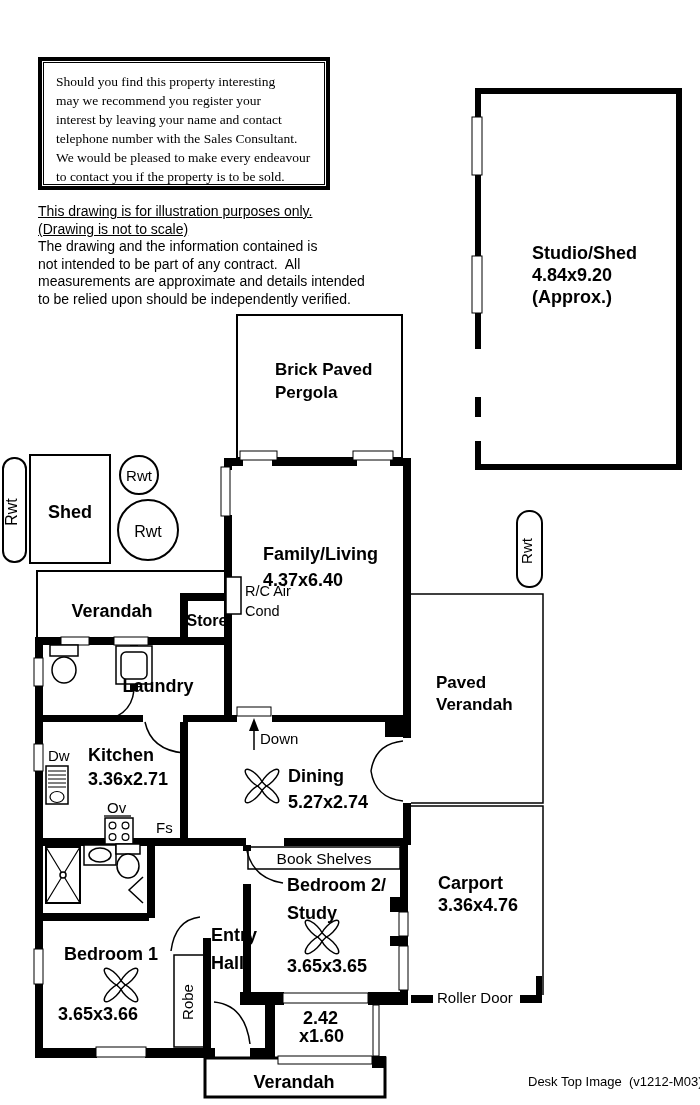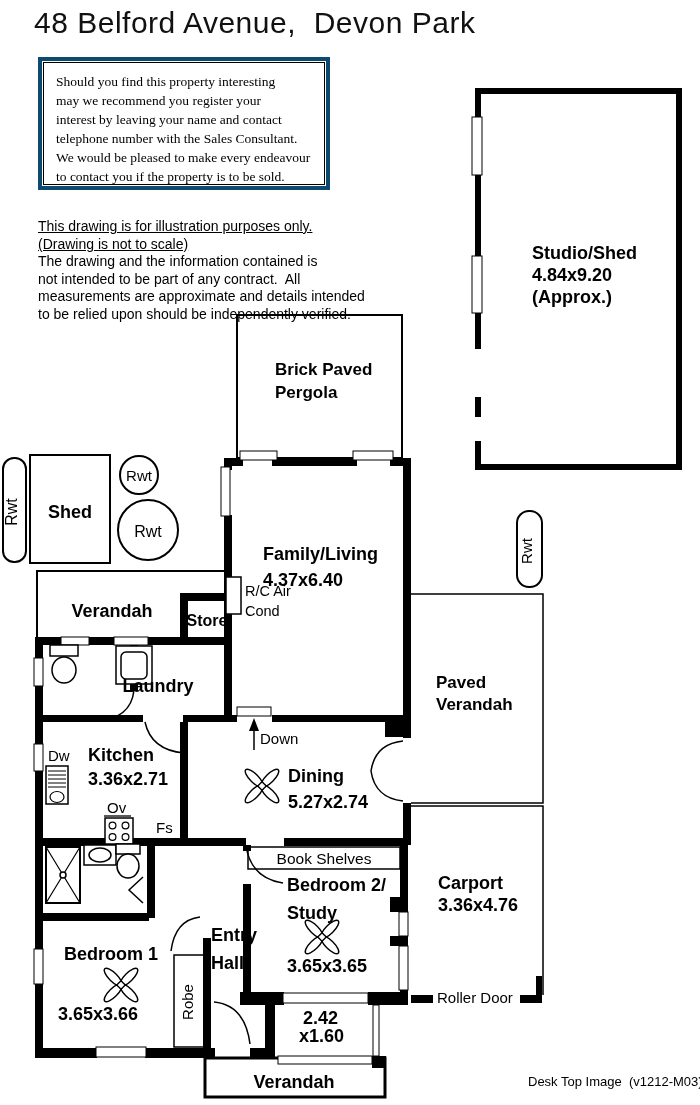--- a/index.html
+++ b/index.html
@@ -1,39 +1,38 @@
 <!DOCTYPE html>
 <html><head>
 <meta charset="utf-8">
 <style>
   html,body{margin:0;padding:0;background:#fff;}
   #page{position:relative;width:700px;height:1105px;background:#ffffff;overflow:hidden;
         font-family:"Liberation Sans","DejaVu Sans",sans-serif;color:#000;}
   .abs{position:absolute;}
   #title{left:34px;top:6px;font-size:30px;letter-spacing:.5px;white-space:pre;color:#111;}
-  #notice-box{left:38px;top:57px;width:292px;height:133px;border:4px solid #0c4a6e;box-sizing:border-box;}
+  #notice-box{left:38px;top:57px;width:292px;height:133px;border:4px solid #000000;box-sizing:border-box;}
   #notice-inner{position:absolute;inset:1px;border:1px solid #000;padding:9px 10px 0 12px;
         font-family:"Liberation Serif","DejaVu Serif",serif;font-size:13.5px;line-height:19px;white-space:pre;}
-  #disclaimer{left:38px;top:218px;font-size:14px;line-height:17.5px;white-space:pre;}
+  #disclaimer{left:38px;top:203px;font-size:14px;line-height:17.5px;white-space:pre;}
   #disclaimer .u{text-decoration:underline;}
   #footer{left:504px;top:1074px;font-size:13px;white-space:pre;margin-left:24px;}
   svg text{font-family:"Liberation Sans","DejaVu Sans",sans-serif;fill:#000;}
   .rm{font-size:18px;font-weight:bold;}
   .rm17{font-size:17px;font-weight:bold;}
   .rm16{font-size:16px;font-weight:bold;}
   .sm{font-size:15px;}
   .sm14{font-size:14.5px;}
   .mid{text-anchor:middle;}
 </style>
 </head>
 <body>
 
 <div id="page">
 
-  <div class="abs" id="title">48 Belford Avenue,  Devon Park</div>
 
   <div class="abs" id="notice-box">
     <div id="notice-inner"><span>Should you find this property interesting</span>
 <span>may we recommend you register your</span>
 <span>interest by leaving your name and contact</span>
 <span>telephone number with the Sales Consultant.</span>
 <span>We would be pleased to make every endeavour</span>
 <span>to contact you if the property is to be sold.</span></div>
   </div>
 

